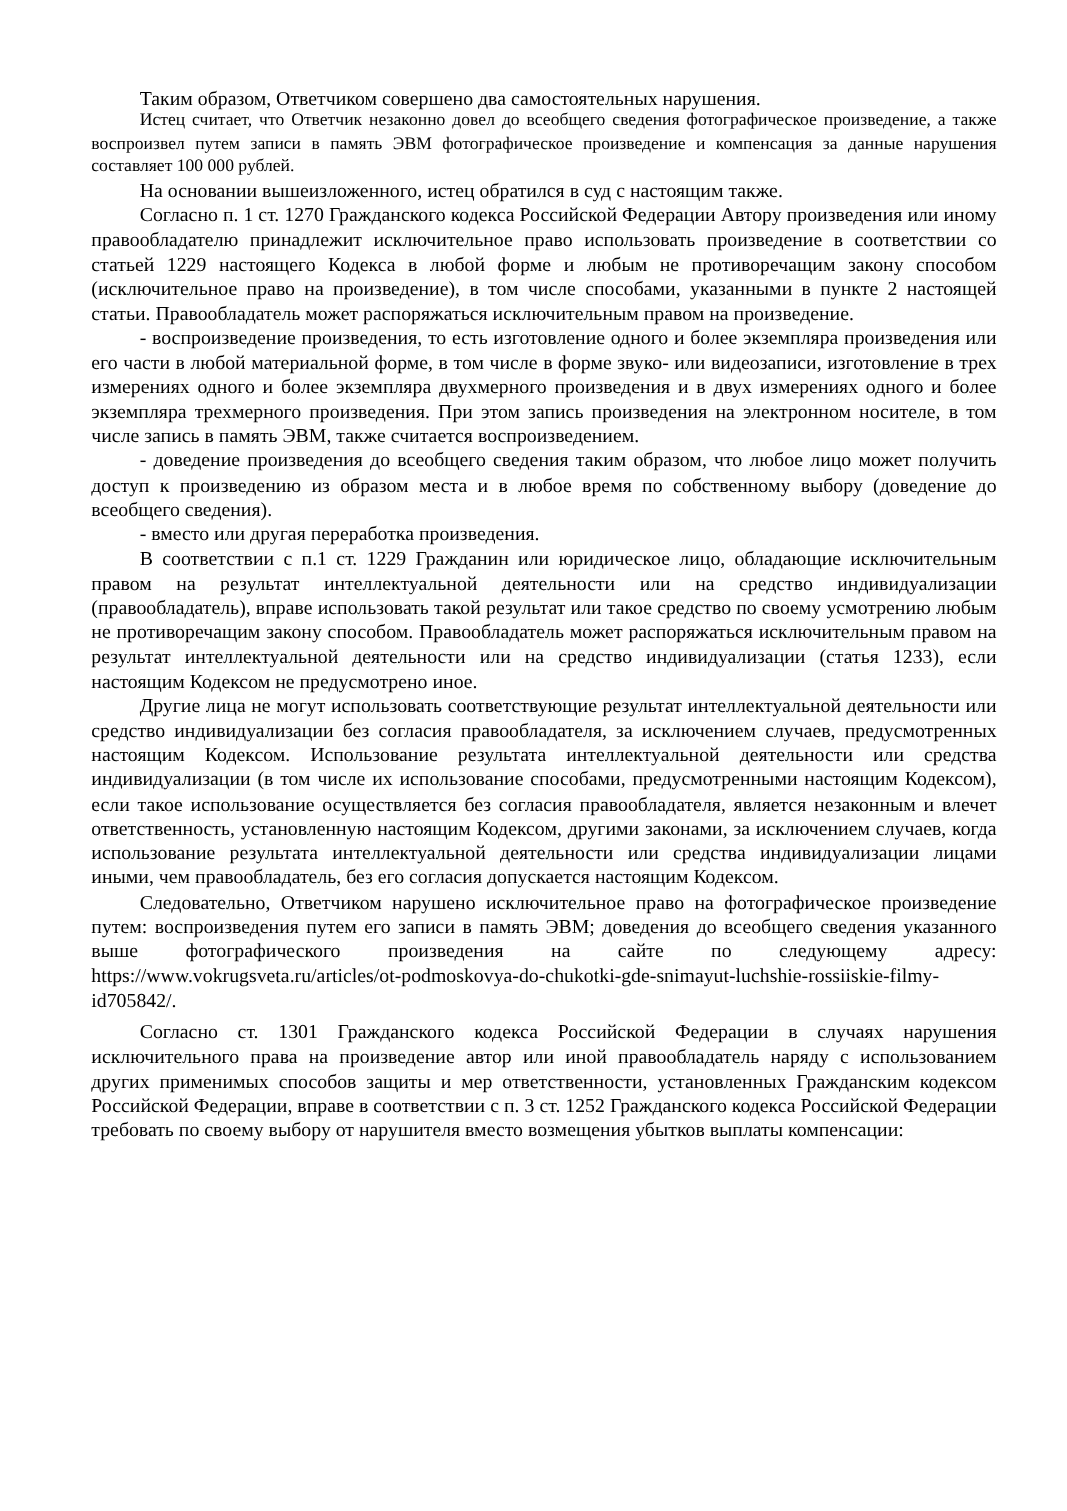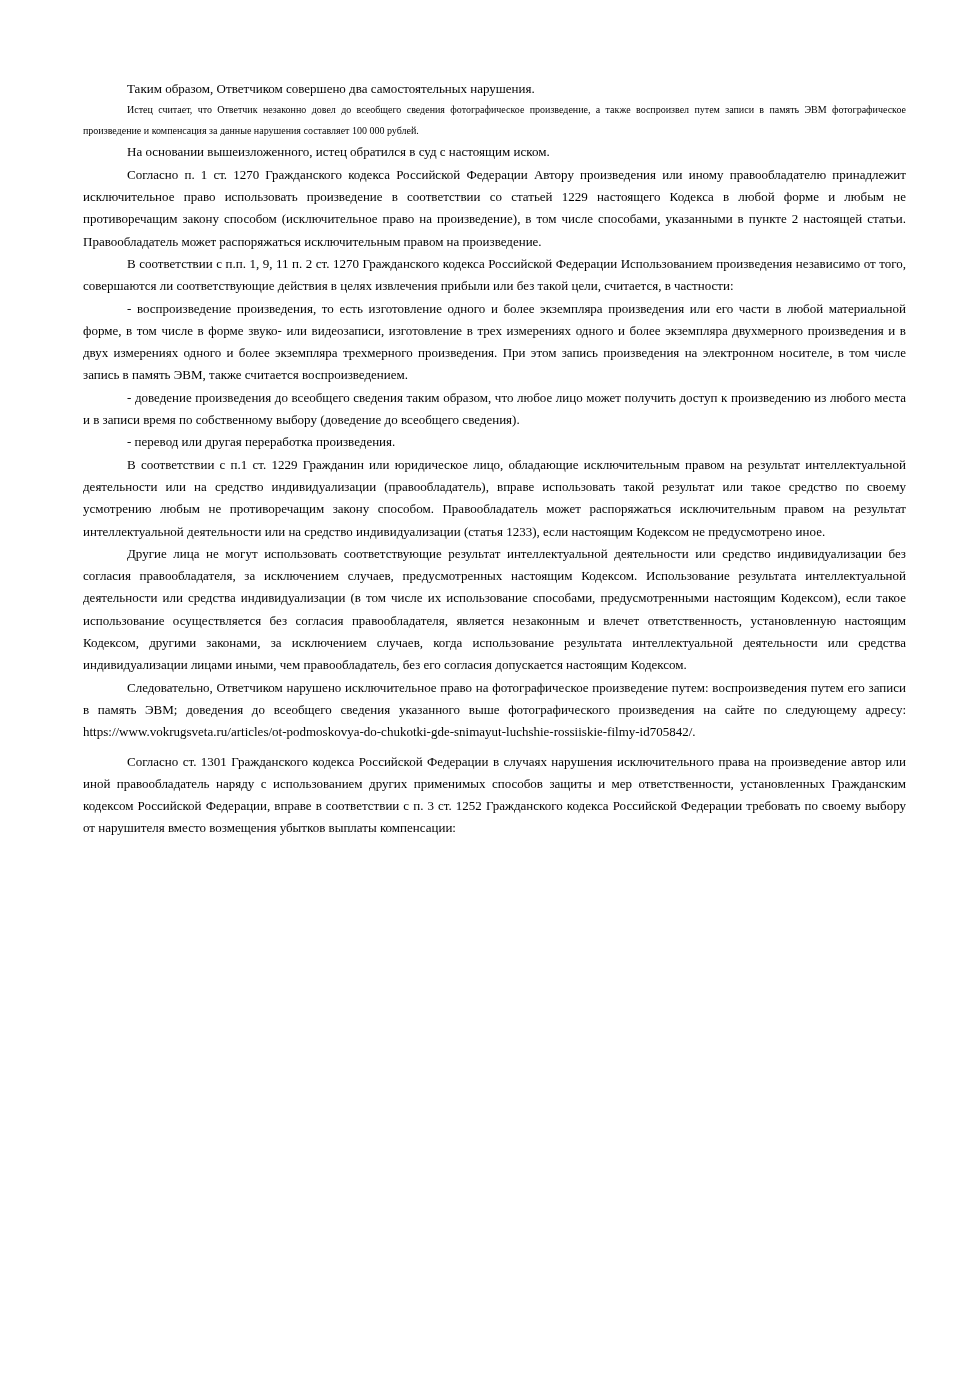--- a/index.html
+++ b/index.html
@@ -20,49 +20,48 @@
     position: absolute;
     top: 78px;
     left: 83px;
     width: 823px;
     font-family: "Liberation Serif", "DejaVu Serif", serif;
     color: #000000;
   }
   p.doc {
     margin: 0;
     padding: 0;
-    font-size: 13px;
+    font-size: 18px;
     line-height: 22.3px;
     text-align: justify;
     text-indent: 44px;
     overflow-wrap: break-word;
     word-break: break-word;
   }
   p.doc.small {
-    font-size: 10px;
+    font-size: 16px;
     line-height: 20.6px;
   }
   p.doc.gap {
     margin-top: 7px;
   }
   .u {
     text-underline-offset: 3px;
   }
 </style>
 </head>
 <body>
 
 <div class="page">
   <div class="doc-body" style="color: rgb(0, 0, 0);">
       <p class="doc">Таким образом, Ответчиком совершено два самостоятельных нарушения.</p>
       <p class="doc small">Истец считает, что Ответчик незаконно довел до всеобщего сведения фотографическое произведение, а также воспроизвел путем записи в память ЭВМ фотографическое произведение и компенсация за данные нарушения составляет 100 000 рублей.</p>
-      <p class="doc">На основании вышеизложенного, истец обратился в суд с настоящим иском.</p>
+      <p class="doc">На основании вышеизложенного, истец обратился в суд с настоящим также.</p>
       <p class="doc">Согласно п. 1 ст. 1270 Гражданского кодекса Российской Федерации <span class="u">Автору произведения или иному правообладателю принадлежит исключительное право использовать произведение в соответствии со статьей 1229 настоящего Кодекса в любой форме и любым не противоречащим закону способом (исключительное право на произведение)</span>, в том числе способами, указанными в пункте 2 настоящей статьи. Правообладатель может распоряжаться исключительным правом на произведение.</p>
-      <p class="doc">В соответствии с п.п. 1, 9, 11 п. 2 ст. 1270 Гражданского кодекса Российской Федерации Использованием произведения независимо от того, совершаются ли соответствующие действия в целях извлечения прибыли или без такой цели, считается, в частности:</p>
       <p class="doc">- воспроизведение произведения, то есть изготовление одного и более экземпляра произведения или его части в любой материальной форме, в том числе в форме звуко- или видеозаписи, изготовление в трех измерениях одного и более экземпляра двухмерного произведения и в двух измерениях одного и более экземпляра трехмерного произведения. При этом запись произведения на электронном носителе, в том числе запись в память ЭВМ, также считается воспроизведением.</p>
-      <p class="doc">- доведение произведения до всеобщего сведения таким образом, что любое лицо может получить доступ к произведению из любого места и в записи время по собственному выбору (доведение до всеобщего сведения).</p>
-      <p class="doc">- перевод или другая переработка произведения.</p>
+      <p class="doc">- доведение произведения до всеобщего сведения таким образом, что любое лицо может получить доступ к произведению из образом места и в любое время по собственному выбору (доведение до всеобщего сведения).</p>
+      <p class="doc">- вместо или другая переработка произведения.</p>
       <p class="doc">В соответствии с п.1 ст. 1229 Гражданин или юридическое лицо, обладающие исключительным правом на результат интеллектуальной деятельности или на средство индивидуализации (правообладатель), вправе использовать такой результат или такое средство по своему усмотрению любым не противоречащим закону способом. Правообладатель может распоряжаться исключительным правом на результат интеллектуальной деятельности или на средство индивидуализации (<span class="u">статья 1233</span>), если настоящим Кодексом не предусмотрено иное.</p>
       <p class="doc">Другие лица не могут использовать соответствующие результат интеллектуальной деятельности или средство индивидуализации без согласия правообладателя, за исключением случаев, предусмотренных настоящим <span class="u">Кодексом</span>. Использование результата интеллектуальной деятельности или средства индивидуализации (в том числе их использование способами, предусмотренными настоящим Кодексом), если такое использование осуществляется без согласия правообладателя, является незаконным и влечет ответственность, установленную настоящим <span class="u">Кодексом</span>, другими <span class="u">законами</span>, за исключением случаев, когда использование результата интеллектуальной деятельности или средства индивидуализации лицами иными, чем правообладатель, без его согласия допускается настоящим Кодексом.</p>
       <p class="doc">Следовательно, Ответчиком нарушено исключительное право на фотографическое произведение путем: воспроизведения путем его записи в память ЭВМ; доведения до всеобщего сведения указанного выше фотографического произведения на сайте по следующему адресу: https://www.vokrugsveta.ru/articles/ot-podmoskovya-do-chukotki-gde-snimayut-luchshie-rossiiskie-filmy-id705842/.</p>
       <p class="doc gap">Согласно <span class="u">ст. 1301</span> Гражданского кодекса Российской Федерации в случаях нарушения исключительного права на произведение автор или иной правообладатель наряду с использованием других применимых способов защиты и мер ответственности, установленных Гражданским <span class="u">кодексом</span> Российской Федерации, вправе в соответствии с <span class="u">п. 3 ст. 1252</span> Гражданского кодекса Российской Федерации требовать по своему выбору от нарушителя вместо возмещения убытков выплаты компенсации:</p>
     </div>
 </div>
 
 </body></html>

